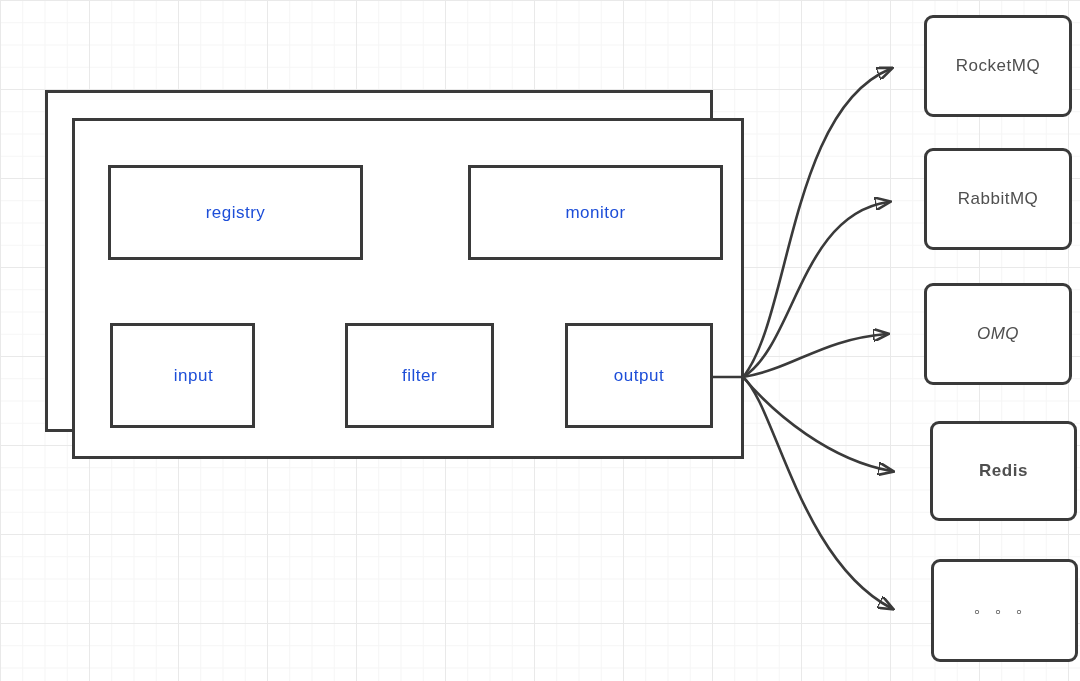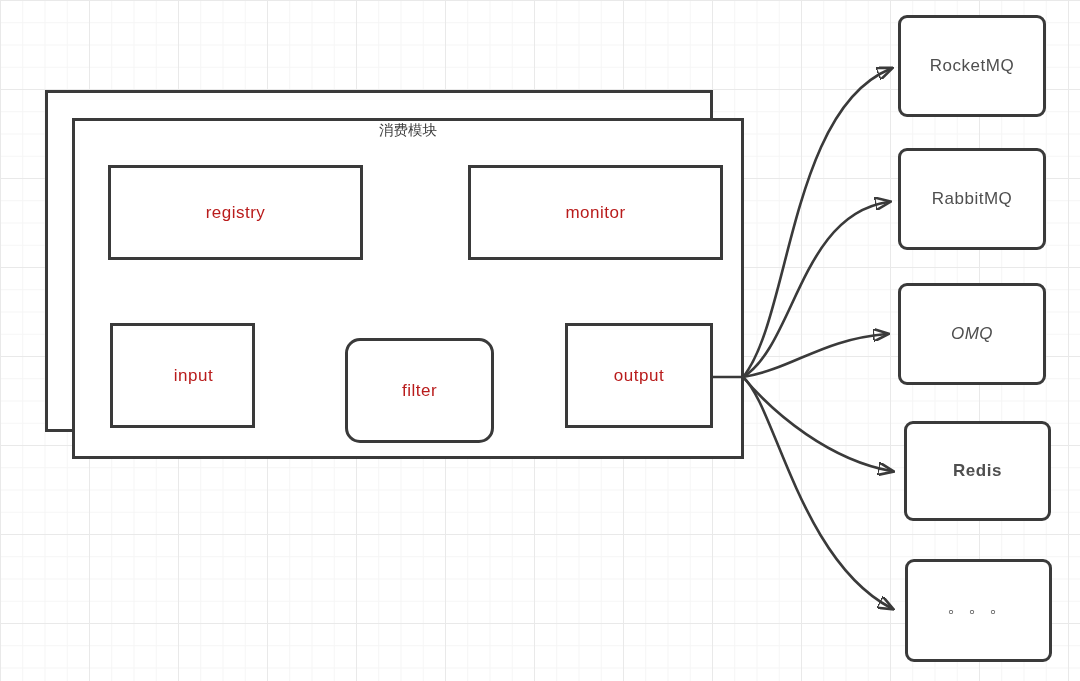--- a/index.html
+++ b/index.html
@@ -26,54 +26,53 @@
   .module-front{left:72px;top:118px;width:672px;height:341px;z-index:2;}
   .module-title{
     position:absolute;left:72px;top:121px;width:672px;
     text-align:center;font-size:14.5px;color:#3f3f3f;z-index:3;
   }
   .node{
     position:absolute;z-index:3;
     box-sizing:border-box;
     border:3px solid #3a3a3a;background:#ffffff;
     display:flex;align-items:center;justify-content:center;
-    font-size:17px;color:#b91c1c;letter-spacing:0.5px;
+    font-size:17px;color:#1d4ed8;letter-spacing:0.5px;
   }
   .n-registry{left:108px;top:165px;width:255px;height:95px;}
   .n-monitor {left:468px;top:165px;width:255px;height:95px;}
   .n-input   {left:110px;top:323px;width:145px;height:105px;padding-left:22px;}
-  .n-filter  {left:345px;top:338px;width:149px;height:105px;border-radius:15px;}
+  .n-filter  {left:345px;top:323px;width:149px;height:105px;}
   .n-output  {left:565px;top:323px;width:148px;height:105px;}
   .target{
     position:absolute;z-index:2;
     box-sizing:border-box;
     border:3px solid #3a3a3a;border-radius:9px;background:#ffffff;
     display:flex;align-items:center;justify-content:center;
-    font-size:17px;color:#4f4f4f;letter-spacing:0.5px;
+    font-size:17px;color:#4f4f4f;letter-spacing:0.5px;margin-left:26px;
   }
   .t-rocketmq{left:898px;top:15px; width:148px;height:102px;}
   .t-rabbitmq{left:898px;top:148px;width:148px;height:102px;}
   .t-omq     {left:898px;top:283px;width:148px;height:102px;font-style:italic;}
   .t-redis   {left:904px;top:421px;width:147px;height:100px;font-weight:bold;}
   .t-more    {left:905px;top:559px;width:147px;height:103px;}
   .t-more .lbl{font-size:19px;letter-spacing:2px;margin-top:-10px;}
   .wires{
     position:absolute;left:0;top:0;width:1080px;height:681px;
     z-index:4;pointer-events:none;
   }
   .wires path{fill:none;stroke:#3a3a3a;stroke-width:2.6px;stroke-linecap:round;}
 </style>
 </head>
 <body>
 
 <div class="canvas">
 
   <div class="box module-back"></div>
   <div class="box module-front"></div>
-  <div class="module-title">消费模块</div>
 
   <div class="node n-registry">
     <span class="lbl">registry</span>
   </div>
   <div class="node n-monitor">
     <span class="lbl">monitor</span>
   </div>
   <div class="node n-input">
     <span class="lbl">input</span>
   </div>

